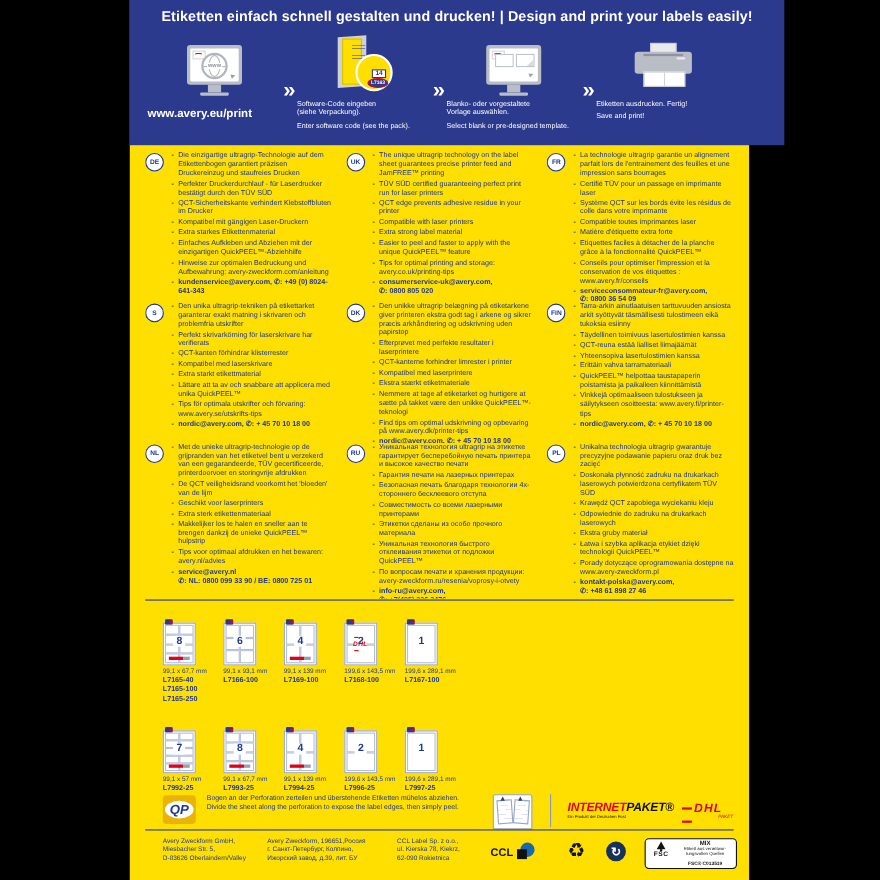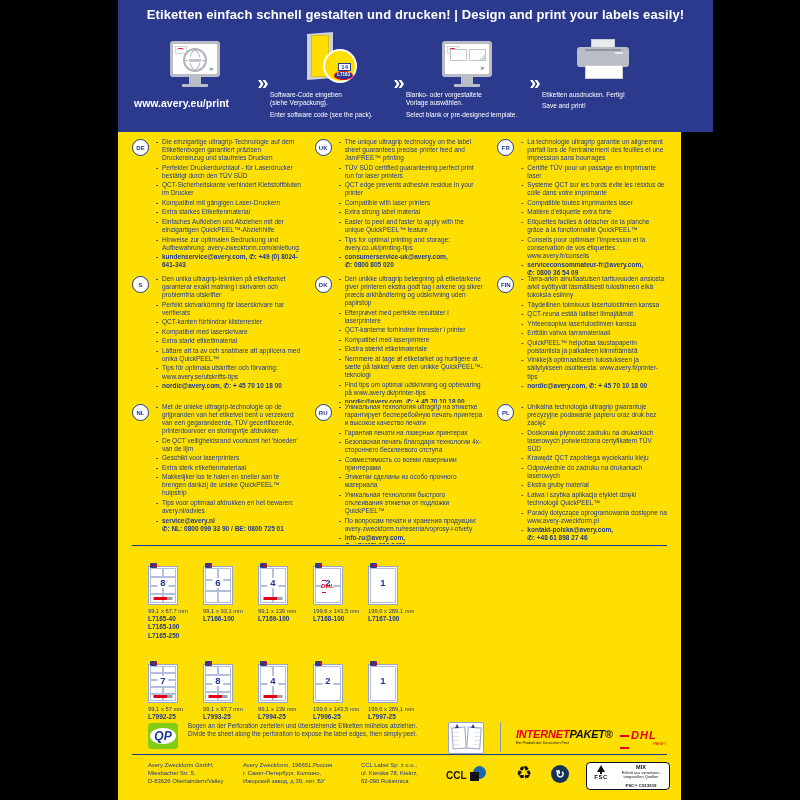--- a/index.html
+++ b/index.html
@@ -89,21 +89,21 @@
   .imbar{position:absolute;left:50%;bottom:4px;transform:translateX(-50%);width:19px;height:3.5px;
      background:linear-gradient(90deg,#e2001a 0 70%,#9aa0aa 70% 100%);}
   .dhlmini{position:absolute;left:50%;bottom:9px;transform:translateX(-50%);color:#e2001a;
      font-size:6px;font-weight:bold;font-style:italic;letter-spacing:.3px;line-height:1;}
   .dhlmini::before,.dhlmini::after{content:"";display:inline-block;width:4px;height:1.5px;background:#e2001a;vertical-align:middle;margin:0 1px;}
   .psize{font-size:5.8px;margin-bottom:1px;transform-origin:left top;}
   .codes{margin:0;padding:0;list-style:none;font-size:6.5px;font-weight:bold;line-height:1.3;}
 
   
   .qp-row{position:absolute;left:30px;top:722px;width:520px;height:30px;color:#1d3793;}
-  .qp-badge{position:absolute;left:0;top:1px;width:30px;height:26px;background:#84cc16;border-radius:3px;}
+  .qp-badge{position:absolute;left:0;top:1px;width:30px;height:26px;background:#eab308;border-radius:3px;}
   .qp-badge::before{content:"";position:absolute;left:2px;top:5px;right:2px;bottom:5px;background:#fff;border-radius:50%;}
   .qp-badge span{position:absolute;left:50%;top:50%;transform:translate(-50%,-50%);color:#1d3793;font-weight:bold;font-style:italic;font-size:12px;}
   .qp-text{position:absolute;left:40px;top:0;width:270px;}
   .qp-title{font-size:10.5px;font-weight:bold;margin-bottom:2px;}
   .qp-line{font-size:6.3px;line-height:1.3;}
   .qp-illu{position:absolute;left:300px;top:0;width:34px;height:30px;background:#fff;border:1px solid #98a3c6;border-radius:2px;}
   .qp-illu .mini{position:absolute;top:4px;width:12px;height:20px;background:#fff;border:.5px solid #98a3c6;
      background-image:repeating-linear-gradient(#dfe4f2 0 .5px,transparent .5px 4px);}
   .qp-illu .m1{left:3px;transform:rotate(-4deg);}
   .qp-illu .m2{left:18px;transform:rotate(4deg);}

